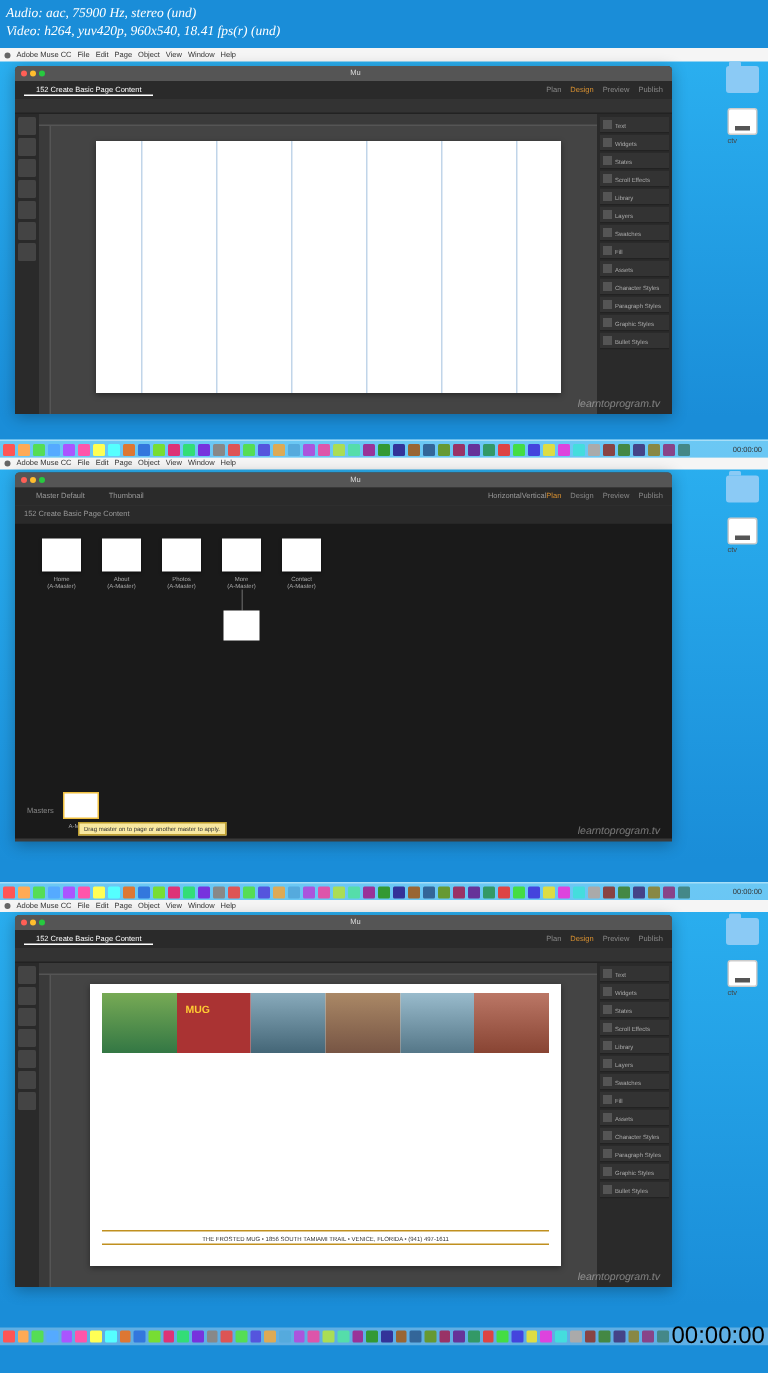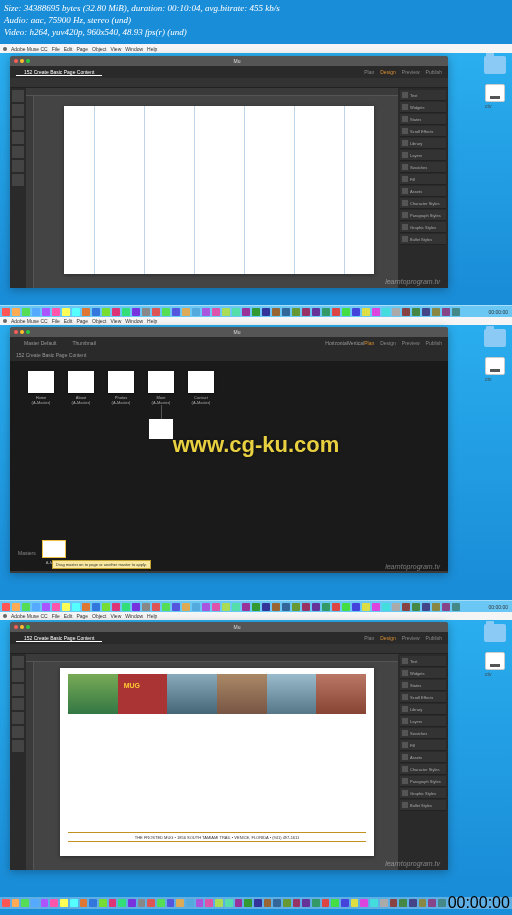--- a/index.html
+++ b/index.html
@@ -78,23 +78,22 @@
   .banner-seg { flex:1; }
   .footer-line { position:absolute; bottom:14px; left:8px; right:8px; height:10px; border-top:1px solid #c09020; border-bottom:1px solid #c09020; display:flex; align-items:center; justify-content:center; font-size:4px; color:#333; }
 
   .final-dock { width:512px; height:12px; background: rgba(255,255,255,0.3); display:flex; align-items:center; padding:0 2px; gap:2px; }
   .final-dock i { width:8px; height:8px; border-radius:1px; }
 </style>
 </head>
 <body>
 
 <div class="file-info">
-  <div>Size: 34388695 bytes (32.80 MiB), duration: 00:10:04, avg.bitrate: 455 kb/s</div>
   <div>Audio: aac, 75900 Hz, stereo (und)</div>
-  <div>Video: h264, yuv420p, 960x540, 48.93 fps(r) (und)</div>
+  <div>Video: h264, yuv420p, 960x540, 18.41 fps(r) (und)</div>
 </div>
 
 <div class="shot-wrap">
   <div class="desktop" style="height:246px;">
     <div class="menubar">
       <div class="mac-dots">
           <i></i>
         </div>
       <span>Adobe Muse CC</span>
       <span>File</span>
@@ -346,21 +345,20 @@
             <div>
                 <div class="master-thumb"></div>
                 <div class="page-label">A-Master</div>
               </div>
           </div>
           <div class="tooltip">Drag master on to page or another master to apply.</div>
         </div>
       </div>
       <div class="watermark">learntoprogram.tv</div>
     </div>
-    <div class="overlay-url">www.cg-ku.com</div>
   </div>
 </div>
 
 <div class="shot-wrap">
   <div class="desktop" style="height:282px;">
     <div class="dock" id="dock3top">
         <i style="background: rgb(255, 85, 85);"></i>
         <i style="background: rgb(255, 170, 85);"></i>
         <i style="background: rgb(85, 221, 85);"></i>
         <i style="background: rgb(85, 170, 255);"></i>

